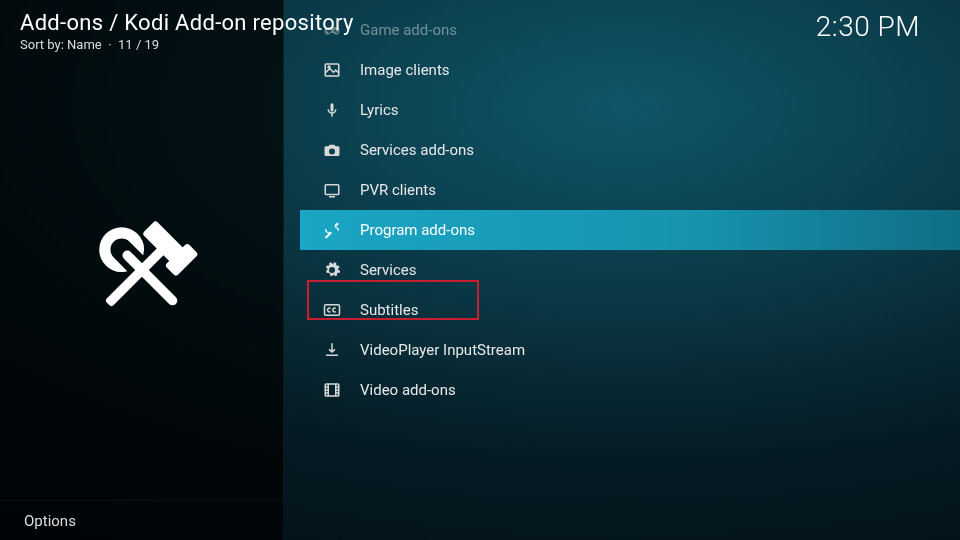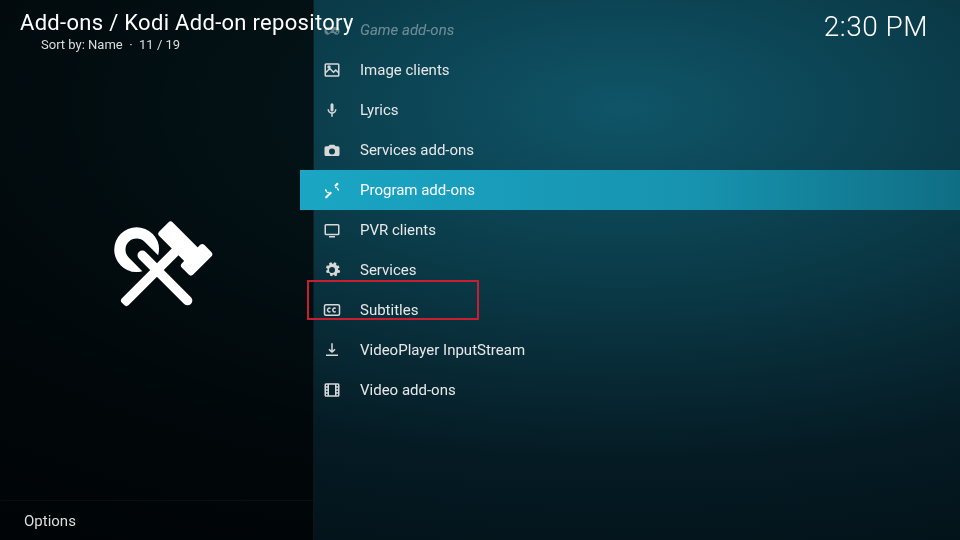--- a/index.html
+++ b/index.html
@@ -3,31 +3,31 @@
 <meta charset="utf-8">
 <style>
   * { margin: 0; padding: 0; box-sizing: border-box; }
   html, body { width: 960px; height: 540px; overflow: hidden; font-family: -apple-system, "Segoe UI", Roboto, Arial, sans-serif; }
   body {
     background: radial-gradient(ellipse 120% 100% at 65% 20%, #0f5568 0%, #0a3845 35%, #051b24 65%, #020d13 100%);
     color: #e6e6e6;
     position: relative;
   }
   .header {
-    position: absolute; top: 0; left: 0; right: 4px;
+    position: absolute; top: 0; left: 0; right: 12px;
     padding: 10px 28px 4px 20px;
     display: flex; justify-content: space-between; align-items: flex-start;
     z-index: 5;
   }
   .header-left { display: flex; flex-direction: column; }
   .breadcrumb { font-size: 22px; font-weight: 400; color: #fff; letter-spacing: .3px; }
-  .subline { font-size: 13px; color: #ddd; margin-top: 2px; margin-left: 21px; }
+  .subline { font-size: 13px; color: #ddd; margin-top: 2px; }
   .clock { font-size: 28px; font-weight: 300; color: #fff; letter-spacing: .5px; text-align: center; }
   .sidebar {
-    position: absolute; left: 0; top: 0; bottom: 0; width: 314px;
+    position: absolute; left: 0; top: 0; bottom: 0; width: 284px;
     background: rgba(0,0,0,0.7);
     border-right: 1px solid rgba(255,255,255,0.06);
     display: flex; flex-direction: column;
   }
   .big-icon-wrap {
     flex: 1; display: flex; align-items: center; justify-content: center;
     margin-top: 40px;
   }
   .big-icon { width: 160px; height: 160px; }
   .footer {
@@ -39,21 +39,21 @@
     position: absolute; left: 300px; right: 0; top: 0; bottom: 0;
     overflow: hidden;
   }
   .list { padding-top: 10px; }
   .row {
     display: flex; align-items: center; gap: 18px;
     height: 40px; padding-left: 22px;
     color: #e8e8e8; font-size: 15px;
     cursor: pointer;
   }
-  .row.cut { opacity: .45; font-style: italic; }
+  .row.cut { opacity: .45; }
   .row .ico { width: 20px; height: 20px; display: flex; align-items: center; justify-content: center; color: #d8d8d8; flex-shrink: 0; }
   .row .ico svg { width: 18px; height: 18px; }
   .row.selected {
     background: linear-gradient(90deg, #1aa6c4 0%, #1793af 60%, #0f6e84 100%);
     color: #fff;
   }
   .row.selected .ico { color: #fff; }
   .highlight-box {
     position: absolute;
     border: 2px solid #c81e2f;
@@ -140,36 +140,36 @@
         <span>Lyrics</span>
       </div>
       <div class="row">
         <span class="ico">
           <svg viewBox="0 0 24 24" fill="currentColor">
             <path d="M4 7h3l2-2h6l2 2h3a2 2 0 0 1 2 2v9a2 2 0 0 1-2 2H4a2 2 0 0 1-2-2V9a2 2 0 0 1 2-2zm8 3a4 4 0 1 0 0 8 4 4 0 0 0 0-8z"></path>
           </svg>
         </span>
         <span>Services add-ons</span>
       </div>
-      <div class="row selected">
-        <span class="ico">
-          <svg viewBox="0 0 24 24" fill="currentColor">
-            <path d="M21 4l-4 4-2-2 4-4 2 2zM3 21l7-7 2 2-7 7H3v-2zm12.5-12.5a4 4 0 0 1 5.3 5.3l-2-2v-2h-2l-1.3-1.3zM8.5 15.5a4 4 0 0 1-5.3-5.3l2 2v2h2l1.3 1.3z"></path>
-          </svg>
-        </span>
-        <span>Program add-ons</span>
-      </div>
       <div class="row">
         <span class="ico">
           <svg viewBox="0 0 24 24" fill="none" stroke="currentColor" stroke-width="2">
             <rect x="3" y="5" width="18" height="13" rx="1"></rect>
             <line x1="8" y1="21" x2="16" y2="21"></line>
           </svg>
         </span>
         <span>PVR clients</span>
+      </div>
+      <div class="row selected">
+        <span class="ico">
+          <svg viewBox="0 0 24 24" fill="currentColor">
+            <path d="M21 4l-4 4-2-2 4-4 2 2zM3 21l7-7 2 2-7 7H3v-2zm12.5-12.5a4 4 0 0 1 5.3 5.3l-2-2v-2h-2l-1.3-1.3zM8.5 15.5a4 4 0 0 1-5.3-5.3l2 2v2h2l1.3 1.3z"></path>
+          </svg>
+        </span>
+        <span>Program add-ons</span>
       </div>
       <div class="row">
         <span class="ico">
           <svg viewBox="0 0 24 24" fill="currentColor">
             <path d="M12 8a4 4 0 1 0 0 8 4 4 0 0 0 0-8zm9 4l2 1-1 3-2.3-.3a7 7 0 0 1-1.2 1.2l.3 2.3-3 1-1-2a7 7 0 0 1-1.6 0l-1 2-3-1 .3-2.3A7 7 0 0 1 7.3 15.7L5 16l-1-3 2-1a7 7 0 0 1 0-1.6L4 9l1-3 2.3.3A7 7 0 0 1 8.5 5.1L8.2 2.8l3-1 1 2a7 7 0 0 1 1.6 0l1-2 3 1-.3 2.3a7 7 0 0 1 1.2 1.2L21 6l1 3-2 1a7 7 0 0 1 0 1.6z"></path>
           </svg>
         </span>
         <span>Services</span>
       </div>
       <div class="row">

